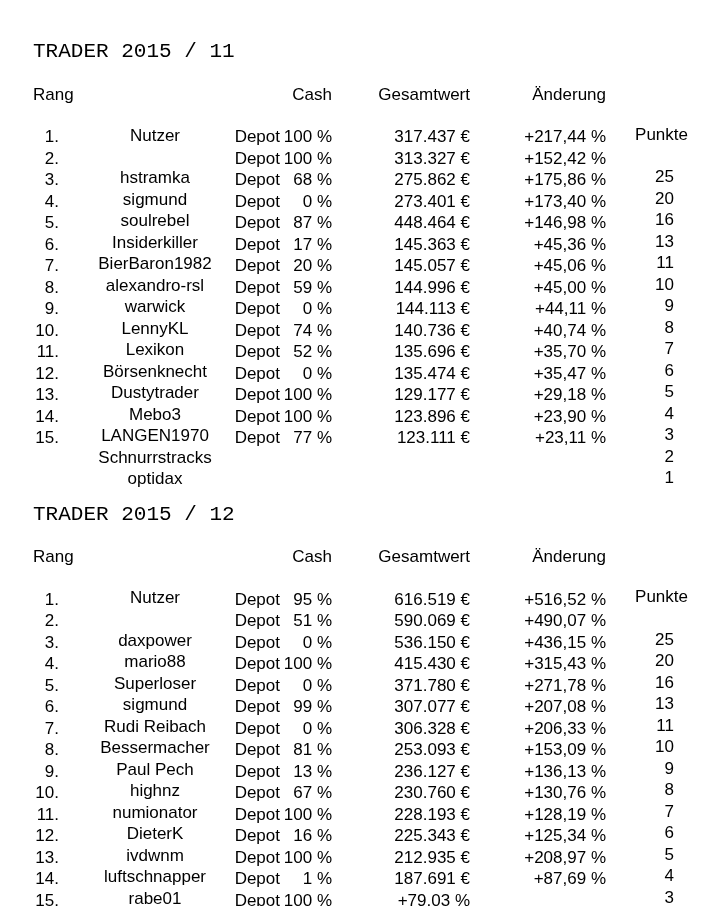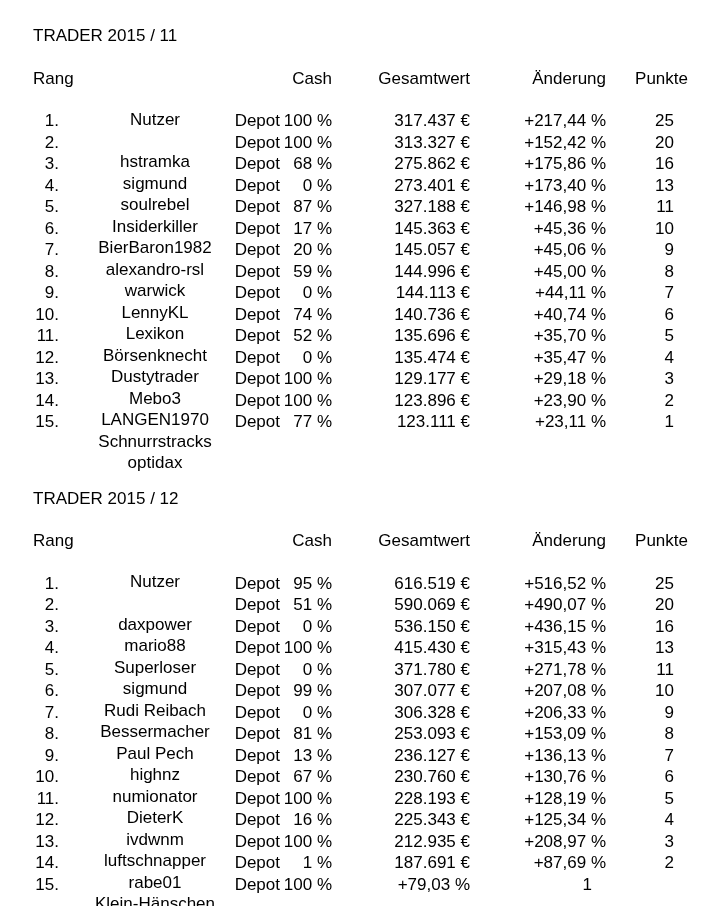--- a/index.html
+++ b/index.html
@@ -17,44 +17,45 @@
     -webkit-font-smoothing: none;
   }
   .page {
     padding: 25px 0 0 33px;
     box-sizing: border-box;
     width: 724px;
   }
   .table-section { margin: 0; }
   .table-section + .table-section { margin-top: 55px; }
   .table-title {
-    font-size: 17px;
+    font-size: 21px;
     font-weight: normal;
-    margin: 0 0 21px 0;
+    margin: 16px 0 21px 0;
     line-height: 21.5px;
     height: 21.5px;
     white-space: nowrap;
+    font-family: Liberation Mono, monospace;
   }
   .grid {
     display: grid;
     grid-template-columns: 52px 137px 58px 52px 138px 136px 82px;
     line-height: 21.5px;
     height: 21.5px;
     white-space: nowrap;
   }
   .rows { margin-top: 21px; }
   .c { display: block; overflow: visible; }
   
   .c-rang       { text-align: right; padding-right: 26px; box-sizing: border-box; }
   .c-nutzer     { text-align: center;  padding-left: 3px;  box-sizing: border-box; margin-top: 41px; }
   .c-depot      { text-align: right; }
   .c-cash       { text-align: right; }
   .c-gesamtwert { text-align: right; }
   .c-aenderung  { text-align: right; }
-  .c-punkte     { text-align: right; padding-right: 14px; box-sizing: border-box; }
+  .c-punkte     { text-align: right; padding-right: 14px; box-sizing: border-box; margin-top: 40px; }
   
   .header .c-rang   { text-align: left; padding-right: 0; }
   .header .c-punkte { padding-right: 0; }
 </style>
 </head>
 <body>
 
 <div class="page">
 
   <section class="table-section">
@@ -104,21 +105,21 @@
           <span class="c c-cash">0 %</span>
           <span class="c c-gesamtwert">273.401 €</span>
           <span class="c c-aenderung">+173,40 %</span>
           <span class="c c-punkte">13</span>
         </div>
         <div class="grid row">
           <span class="c c-rang">5.</span>
           <span class="c c-nutzer">BierBaron1982</span>
           <span class="c c-depot">Depot</span>
           <span class="c c-cash">87 %</span>
-          <span class="c c-gesamtwert">327.188 €</span>
+          <span class="c c-gesamtwert">448.464 €</span>
           <span class="c c-aenderung">+146,98 %</span>
           <span class="c c-punkte">11</span>
         </div>
         <div class="grid row">
           <span class="c c-rang">6.</span>
           <span class="c c-nutzer">alexandro-rsl</span>
           <span class="c c-depot">Depot</span>
           <span class="c c-cash">17 %</span>
           <span class="c c-gesamtwert">145.363 €</span>
           <span class="c c-aenderung">+45,36 %</span>

